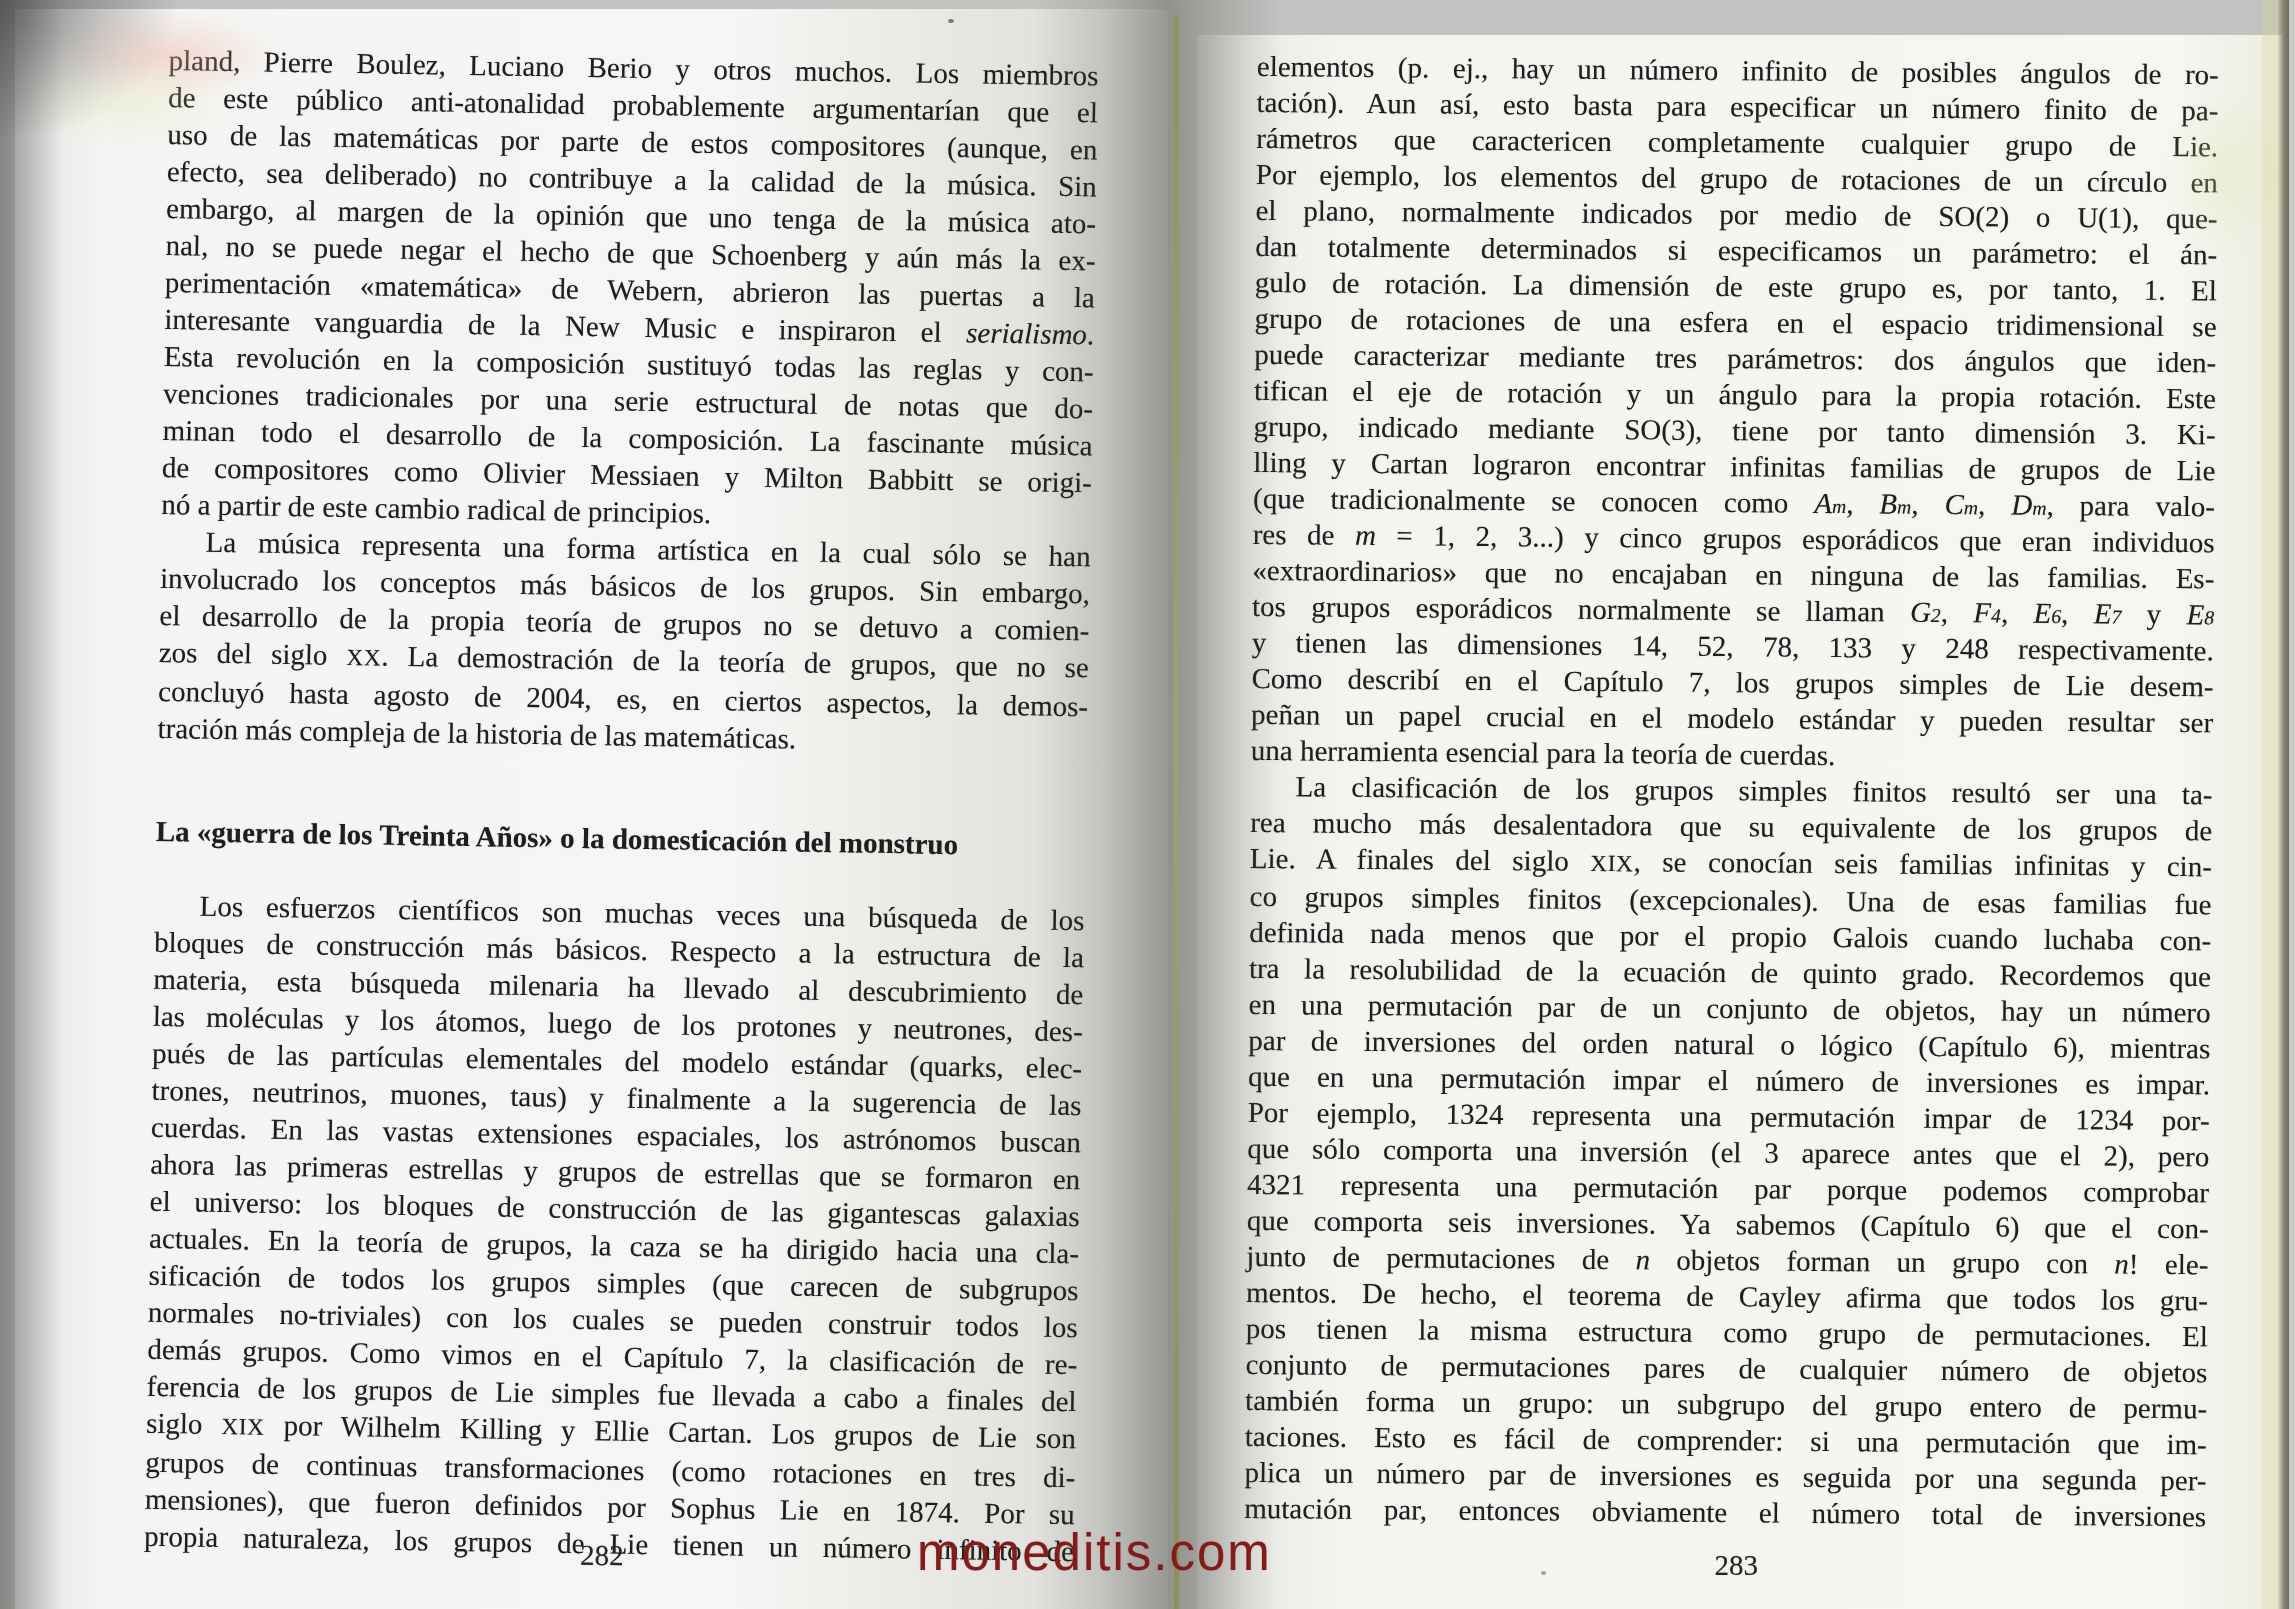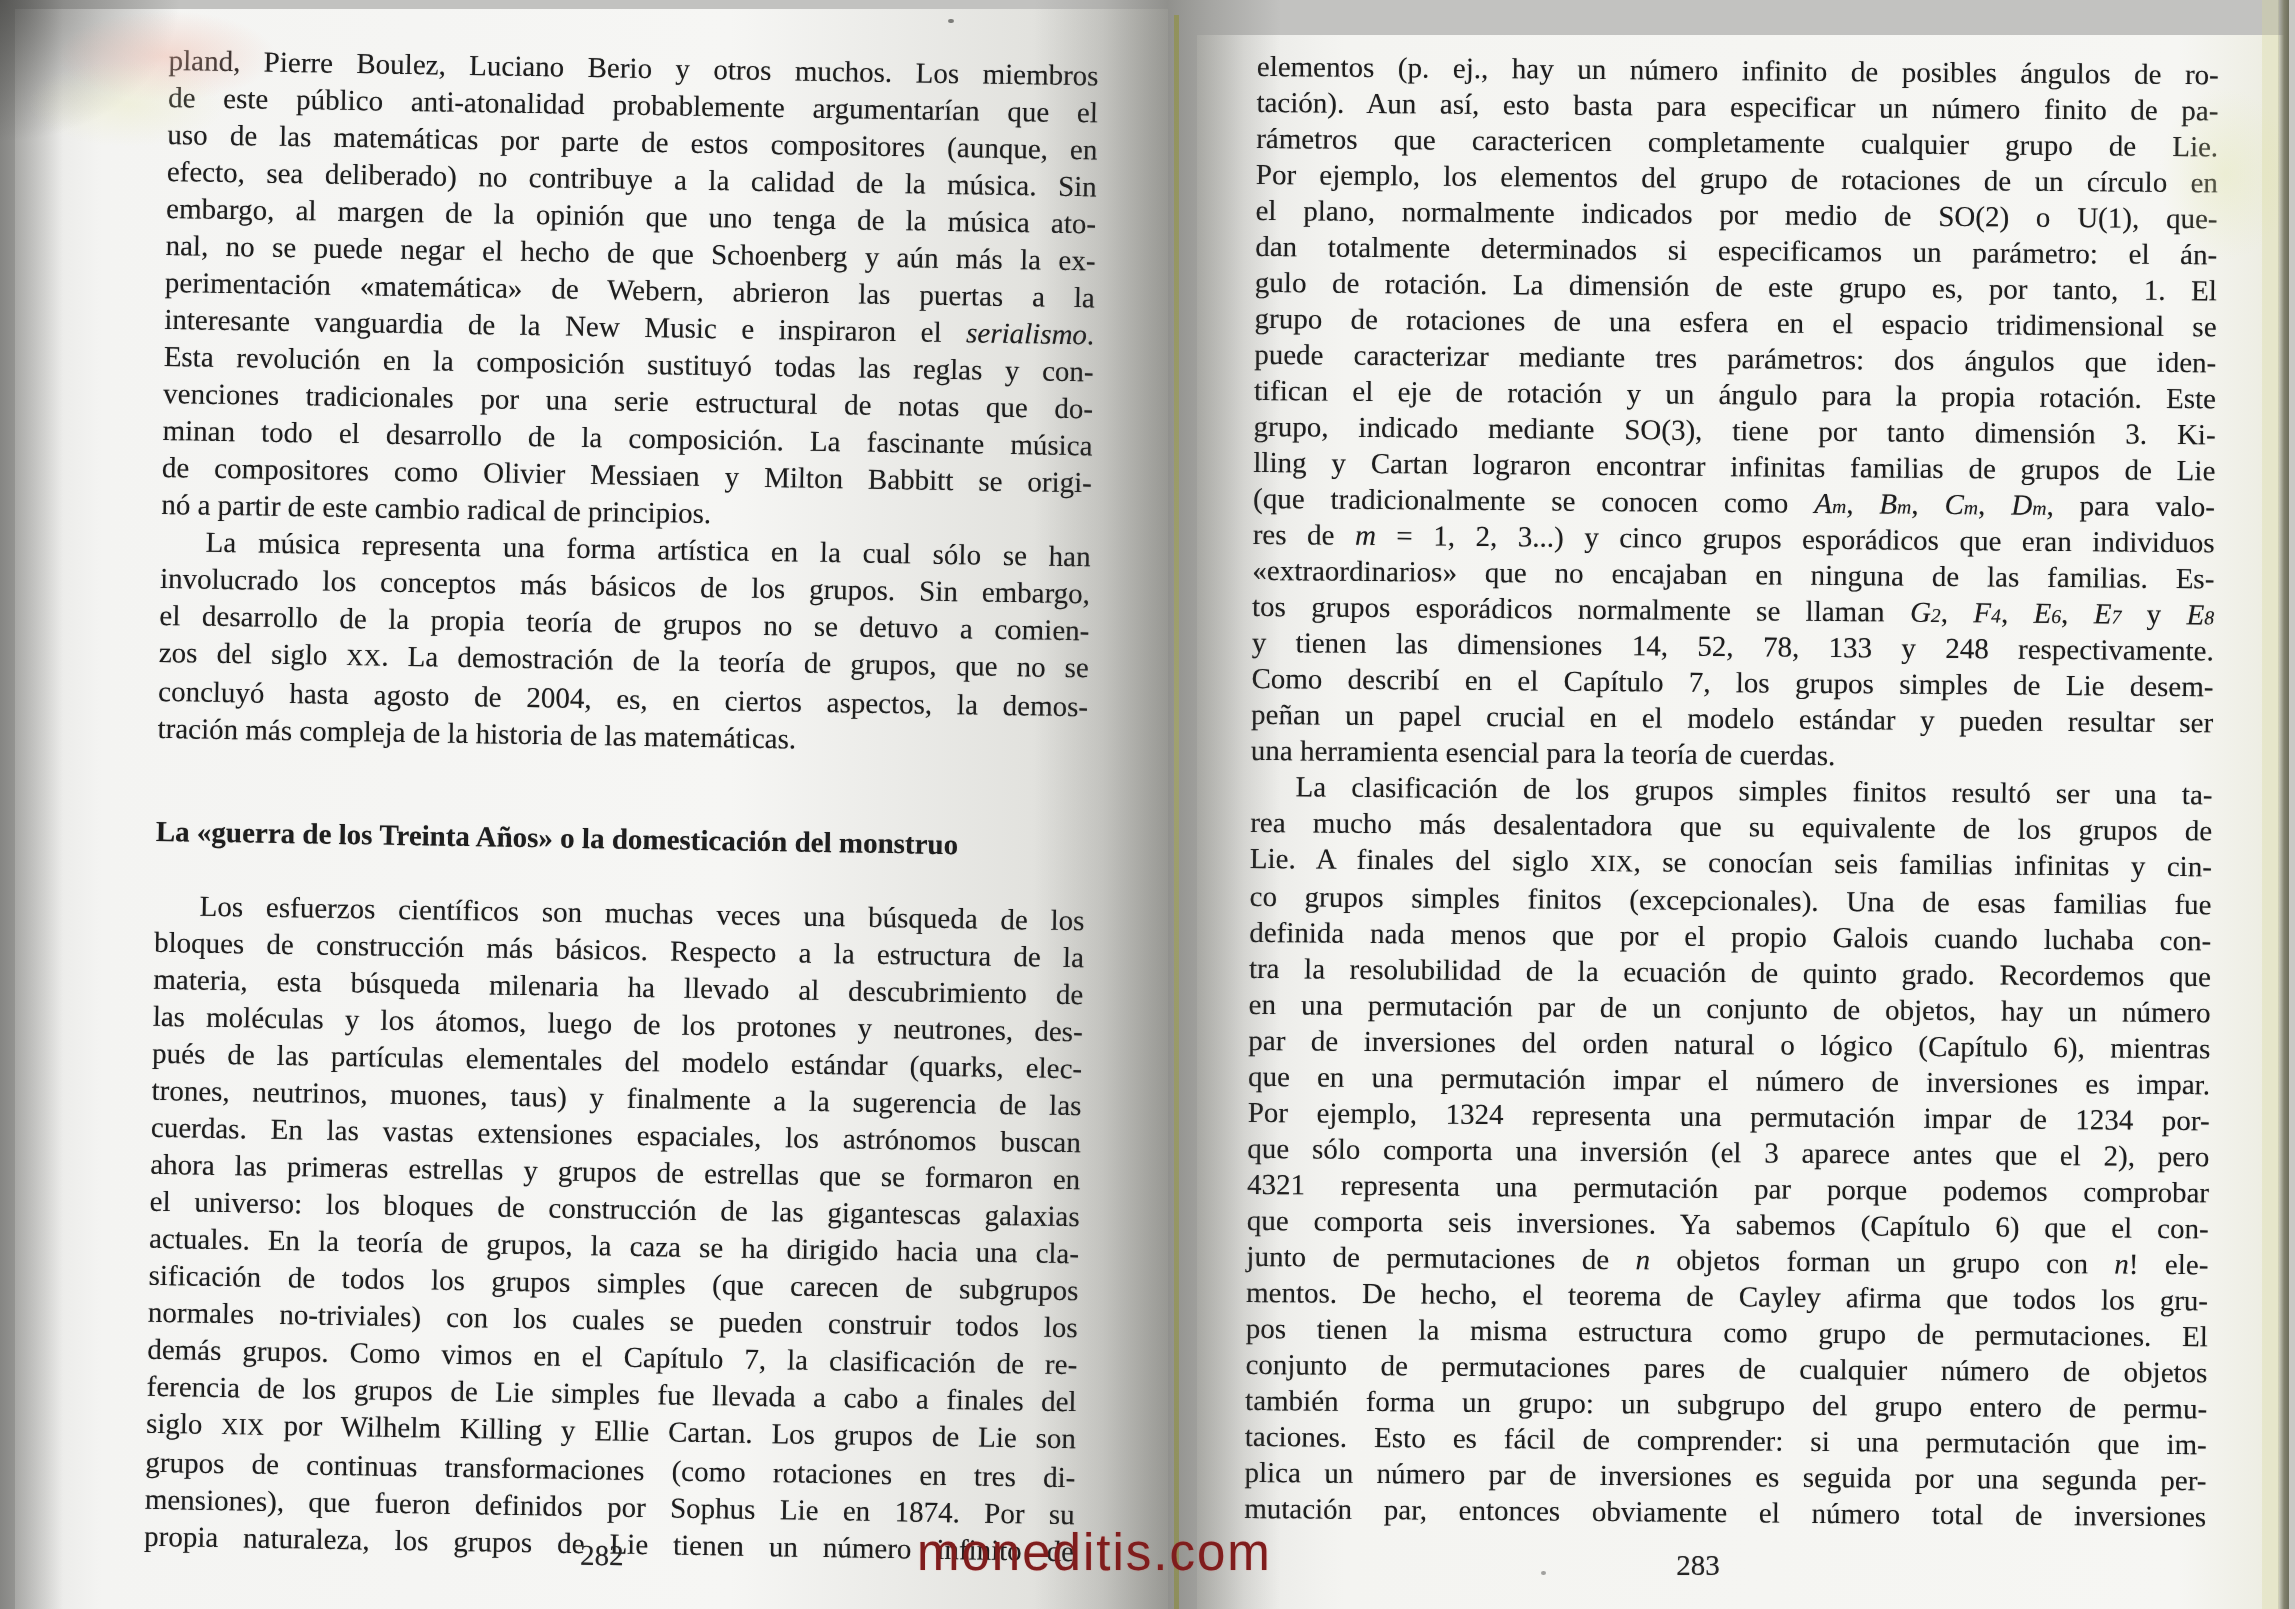--- a/index.html
+++ b/index.html
@@ -37,21 +37,21 @@
     text-align:left;
   }
   .sc{font-size:80%;letter-spacing:0.7px;}
   sub{font-size:68%;vertical-align:-20%;line-height:0;}
   
   .pgnum{
     position:absolute;width:120px;text-align:center;
     font-size:29px;color:#262626;text-shadow:0 0 0.9px rgba(45,45,45,.5);
   }
   .pgnum.l{left:542px;top:1539px;transform:rotate(0.8deg);}
-  .pgnum.r{left:1638px;top:1549px;}
+  .pgnum.r{left:1638px;top:1549px;text-align:right;}
   .watermark{
     position:absolute;left:917px;top:1523px;
     font-family:"Liberation Sans", sans-serif;
     font-size:51px;letter-spacing:2px;color:#7f1d1d;
     text-shadow:0 0 1.3px rgba(224,18,18,.35);
   }
   
   .gutter{
     position:absolute;left:1034px;top:0;width:247px;height:1609px;
     background:linear-gradient(90deg,

